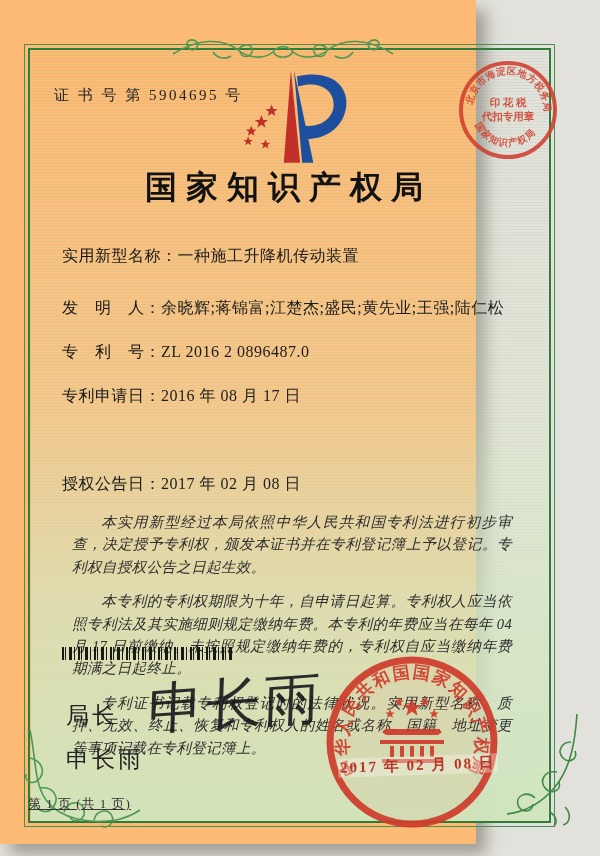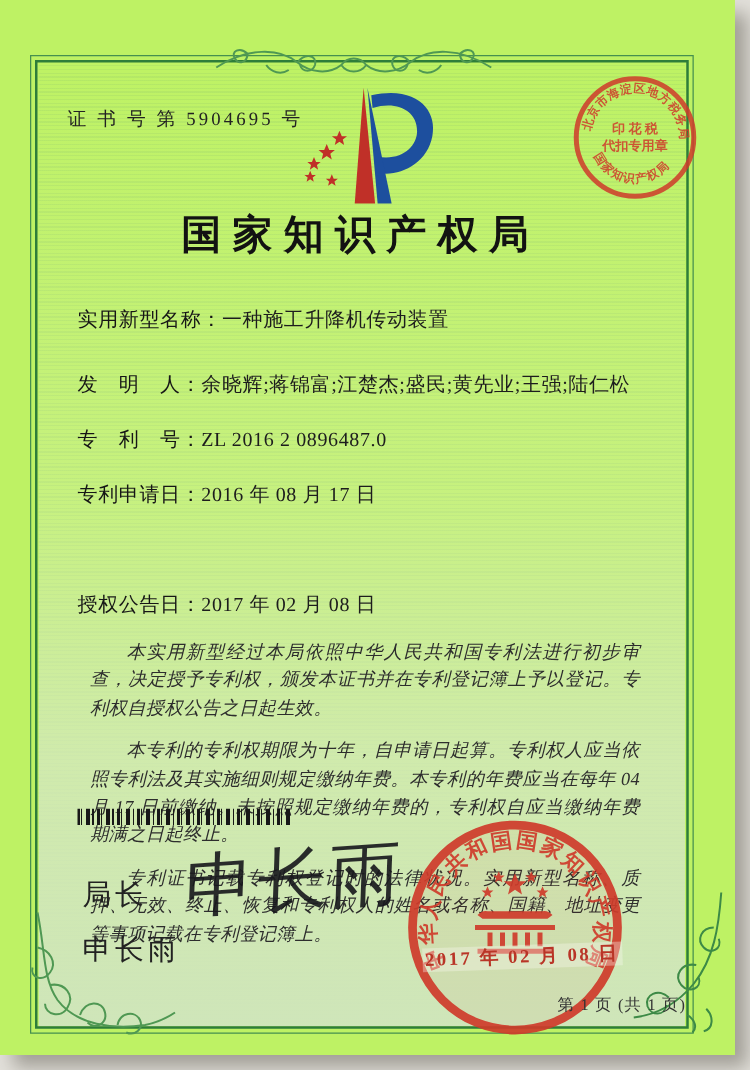--- a/index.html
+++ b/index.html
@@ -9,22 +9,22 @@
     --green2: #4f9853;
     --red: #cf3b2b;
   }
   html,body{margin:0;padding:0;}
   body{
     width:600px;height:856px;overflow:hidden;position:relative;
     background:#e3e1db;
     font-family:var(--serif);
   }
   .paper{
-    position:absolute;left:0;top:0;width:588px;height:844px;
-    background:#bef264;
+    position:absolute;left:0;top:0;width:476px;height:844px;
+    background:#fdba74;
     box-shadow:10px 10px 14px rgba(95,92,82,0.5);
   }
   .guilloche{
     position:absolute;left:31px;top:52px;width:517px;height:769px;
     background:
       linear-gradient(180deg, rgba(224,238,208,0) 0%, rgba(224,238,208,0.25) 45%, rgba(214,232,196,0.75) 72%, rgba(208,229,190,0.95) 100%),
       repeating-linear-gradient(0deg, rgba(110,165,110,0.13) 0px, rgba(110,165,110,0.13) 1px, transparent 1px, transparent 3px);
   }
   .frame{
     position:absolute;left:28px;top:48px;width:519px;height:771px;
@@ -77,22 +77,22 @@
   }
   .seal-main{position:absolute;left:322px;top:652px;opacity:0.92;}
   .seal-date{
     position:absolute;left:338px;top:756px;
     font-size:15px;color:#b93527;letter-spacing:2px;font-weight:bold;
     transform:rotate(-2deg);
     background:rgba(250,248,240,0.35);padding:0 2px;white-space:nowrap;
   }
   .seal-tax{position:absolute;left:452px;top:54px;opacity:0.85;}
   .footer{
-    position:absolute;left:28px;top:795px;width:521px;text-align:right;
-    font-size:13px;color:#333;letter-spacing:1px;
+    position:absolute;left:28px;top:795px;width:521px;text-align:left;
+    font-size:13px;color:#333;letter-spacing:1px;text-decoration:underline;
   }
 </style>
 </head>
 <body>
 
 <div class="paper">
 
   <div class="guilloche"></div>
   <div class="frame"></div>
 

